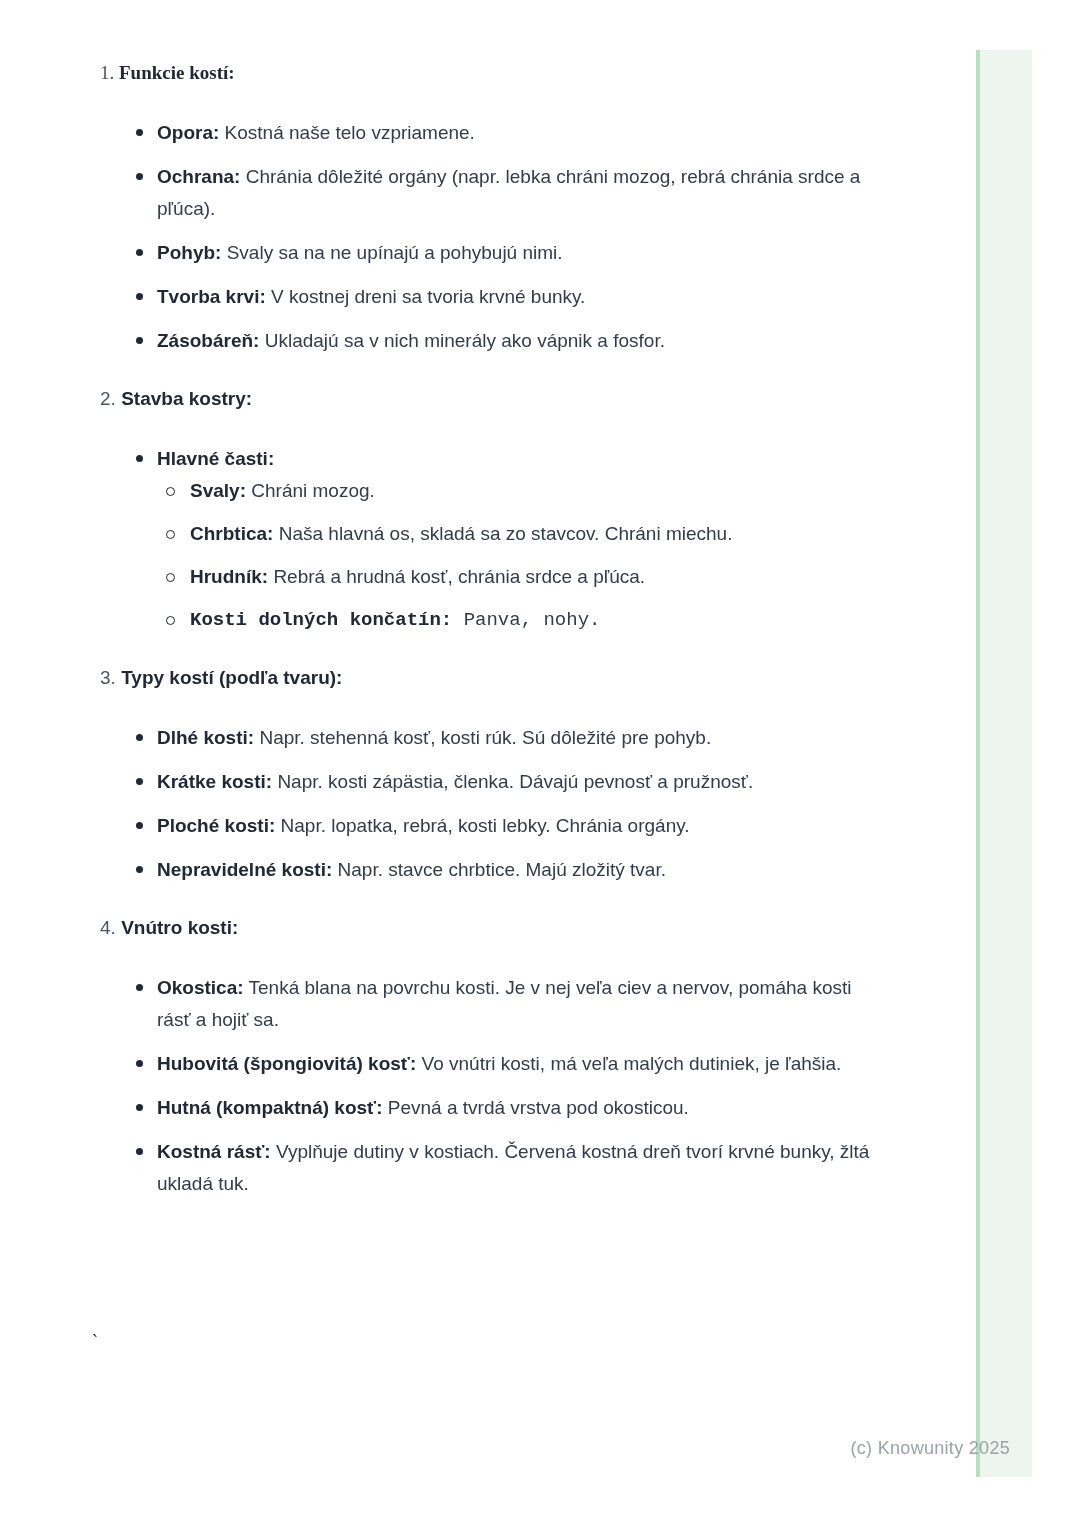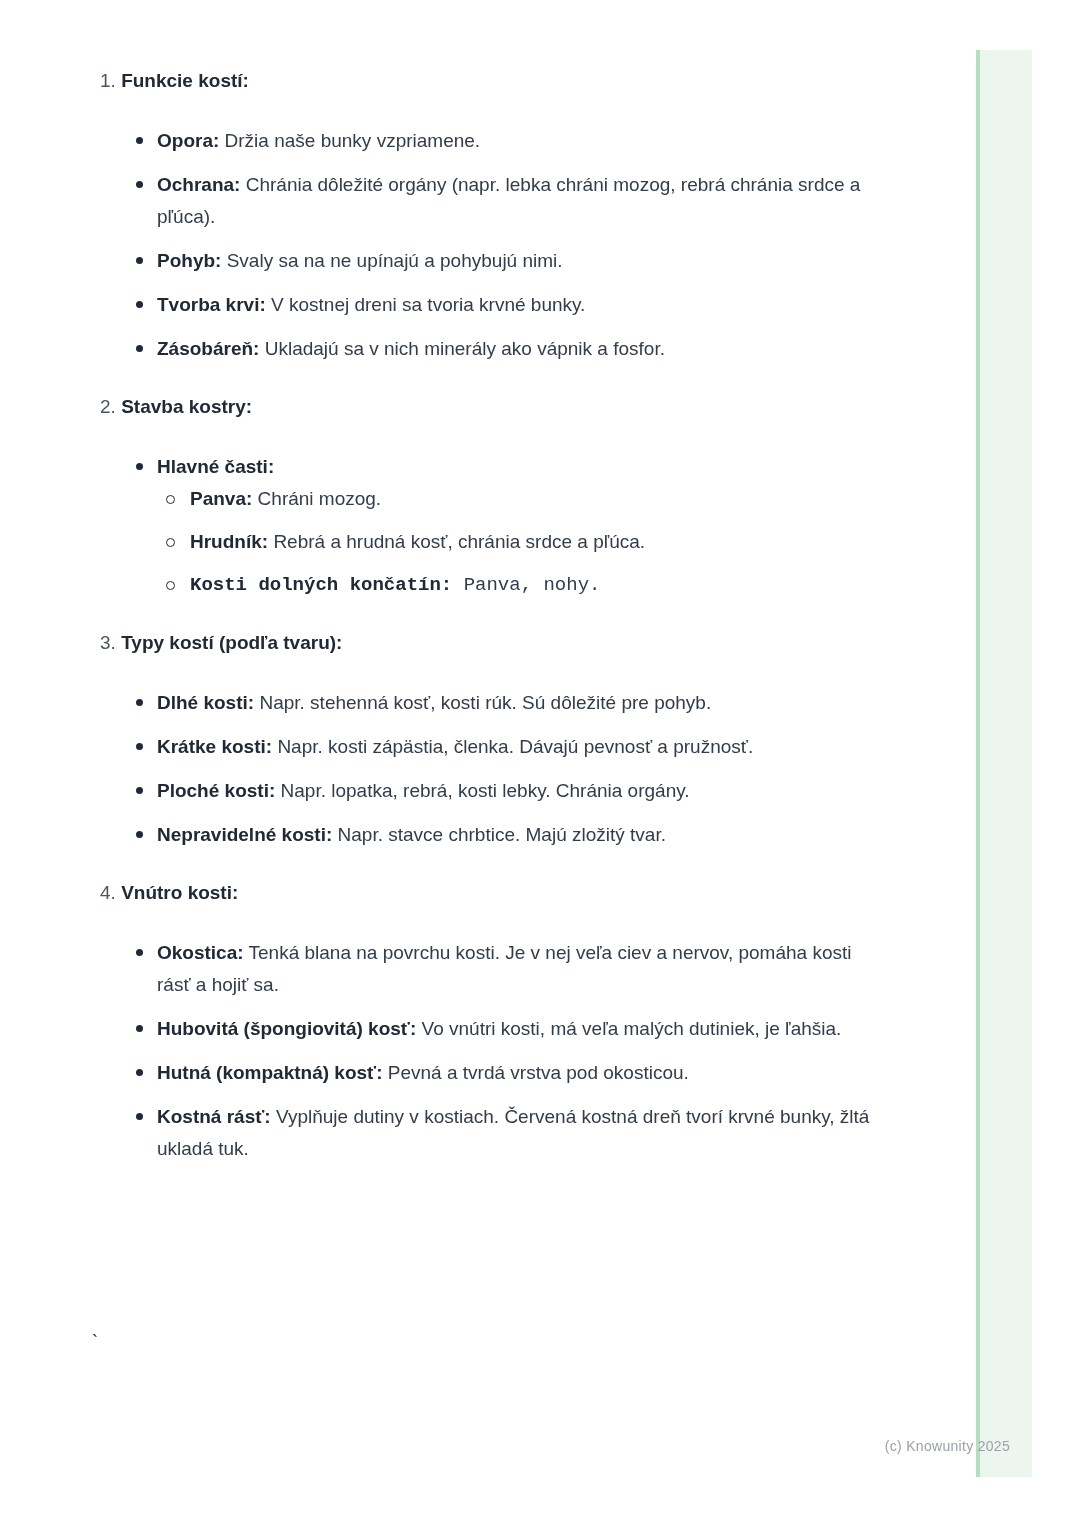--- a/index.html
+++ b/index.html
@@ -20,21 +20,21 @@
     background:var(--accent-fill);
     border-left:4px solid var(--accent-border);
   }
 
   .doc{
     position:absolute;left:100px;top:53px;width:782px;
     font-size:19px;line-height:32px;color:var(--text);
   }
 
   .sec-head{margin:26px 0 28px 0;}
-  .section:first-child .sec-head{margin-top:12px;}
+  .section:first-child .sec-head{margin-top:4px;font-family:Liberation Serif, serif;}
   .sec-num{color:var(--num);font-weight:400;}
   .sec-title{color:var(--bold);font-weight:700;}
 
   .item{position:relative;padding-left:57px;margin-bottom:12px;}
   .item:last-child{margin-bottom:0;}
   .section{margin-bottom:0;}
 
   .dot{
     position:absolute;left:36px;top:12px;width:7px;height:7px;
     border-radius:50%;background:var(--bold);
@@ -49,42 +49,42 @@
     border-radius:50%;border:1.5px solid var(--bold);background:transparent;
   }
 
   .stray-mark{
     position:absolute;left:92px;top:1332px;
     font-size:18px;color:var(--bold);line-height:20px;
   }
 
   .footer{
     position:absolute;right:70px;top:1438px;
-    font-size:14px;color:var(--footer);letter-spacing:0.3px;
+    font-size:18px;color:var(--footer);letter-spacing:0.3px;
   }
 </style>
 </head>
 <body>
 
 <div class="page">
 
   <div class="accent-stripe"></div>
 
   <main class="doc">
 
     <section class="section">
       <div class="sec-head">
         <span class="sec-num">1.</span>
         <span class="sec-title">Funkcie kostí:</span>
       </div>
       <div class="list">
         <div class="item">
           <span class="dot"></span>
           <span class="lbl">Opora:</span>
-          <span>Držia naše bunky vzpriamene.</span>
+          <span>Kostná naše telo vzpriamene.</span>
         </div>
         <div class="item">
           <span class="dot"></span>
           <span class="lbl">Ochrana:</span>
           <span>Chránia dôležité orgány (napr. lebka chráni mozog, rebrá chránia srdce a pľúca).</span>
         </div>
         <div class="item">
           <span class="dot"></span>
           <span class="lbl">Pohyb:</span>
           <span>Svaly sa na ne upínajú a pohybujú nimi.</span>
@@ -107,22 +107,27 @@
         <span class="sec-num">2.</span>
         <span class="sec-title">Stavba kostry:</span>
       </div>
       <div class="list">
         <div class="item">
           <span class="dot"></span>
           <span class="lbl">Hlavné časti:</span>
           <div class="sub">
             <div class="item">
               <span class="ring"></span>
-              <span class="lbl">Panva:</span>
+              <span class="lbl">Svaly:</span>
               <span>Chráni mozog.</span>
+            </div>
+            <div class="item">
+              <span class="ring"></span>
+              <span class="lbl">Chrbtica:</span>
+              <span>Naša hlavná os, skladá sa zo stavcov. Chráni miechu.</span>
             </div>
             <div class="item">
               <span class="ring"></span>
               <span class="lbl">Hrudník:</span>
               <span>Rebrá a hrudná kosť, chránia srdce a pľúca.</span>
             </div>
             <div class="item">
               <span class="ring"></span>
               <span class="lbl">Kosti dolných končatín:</span>
               <span>Panva, nohy.</span>

